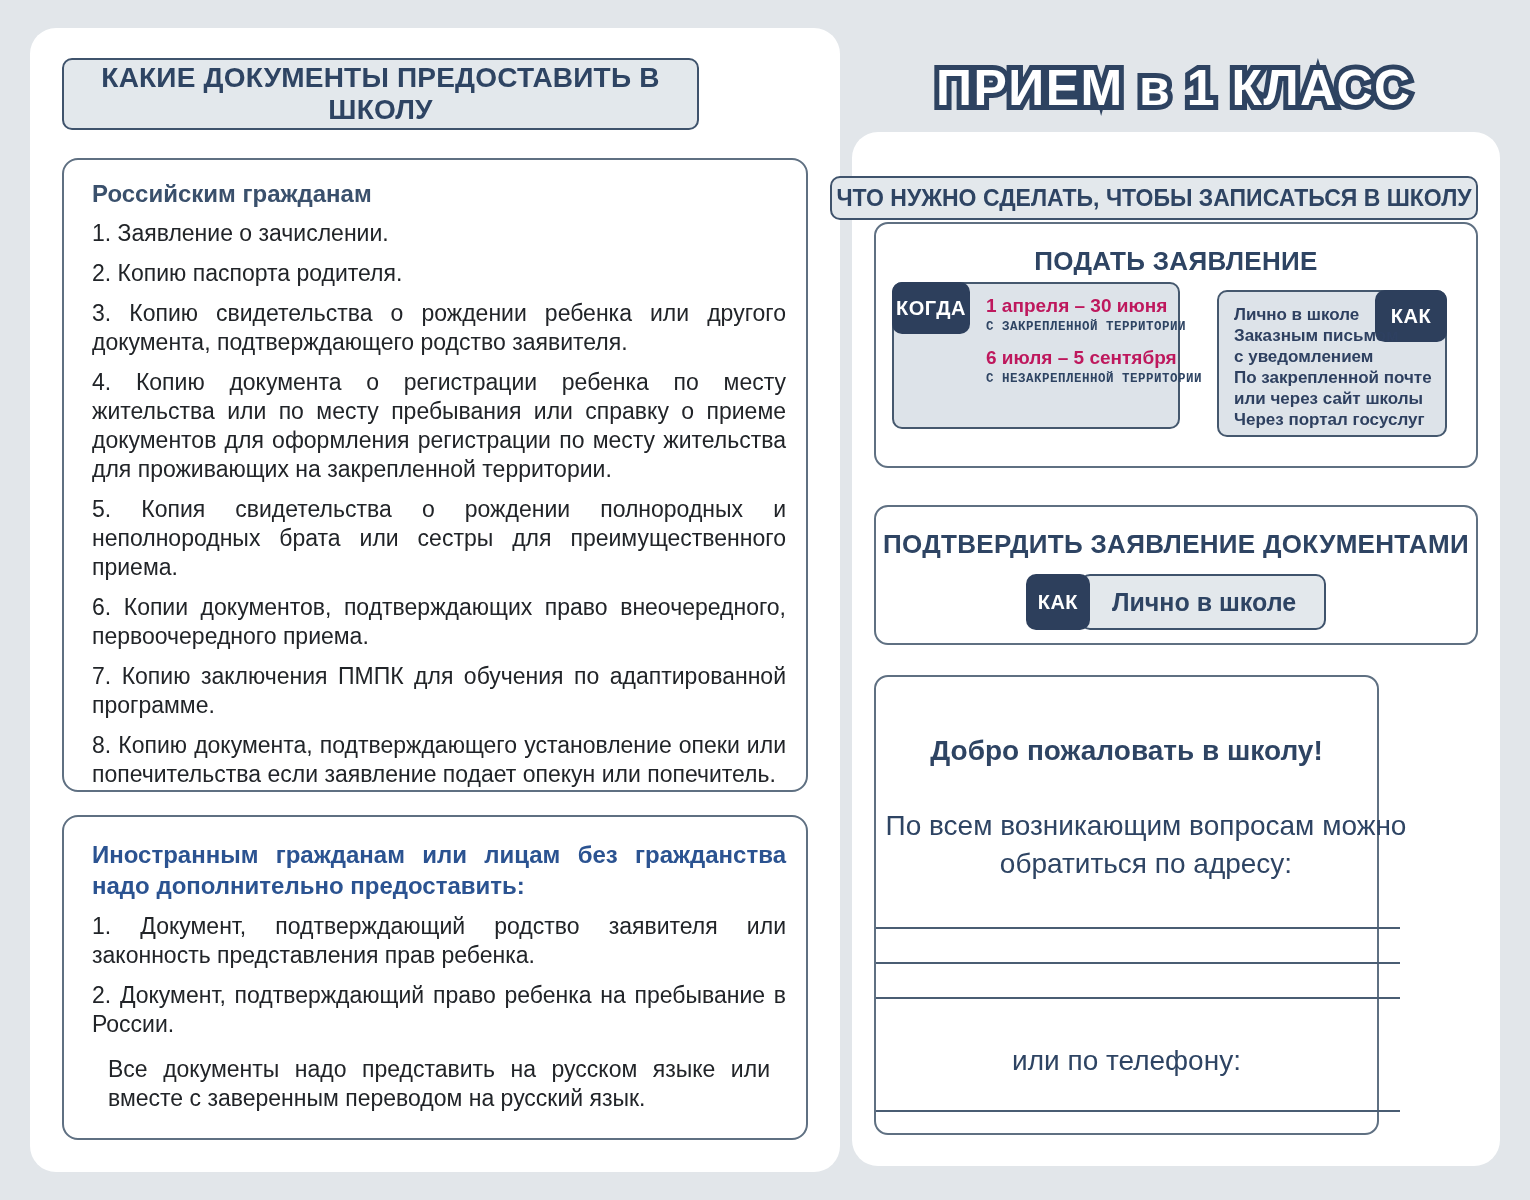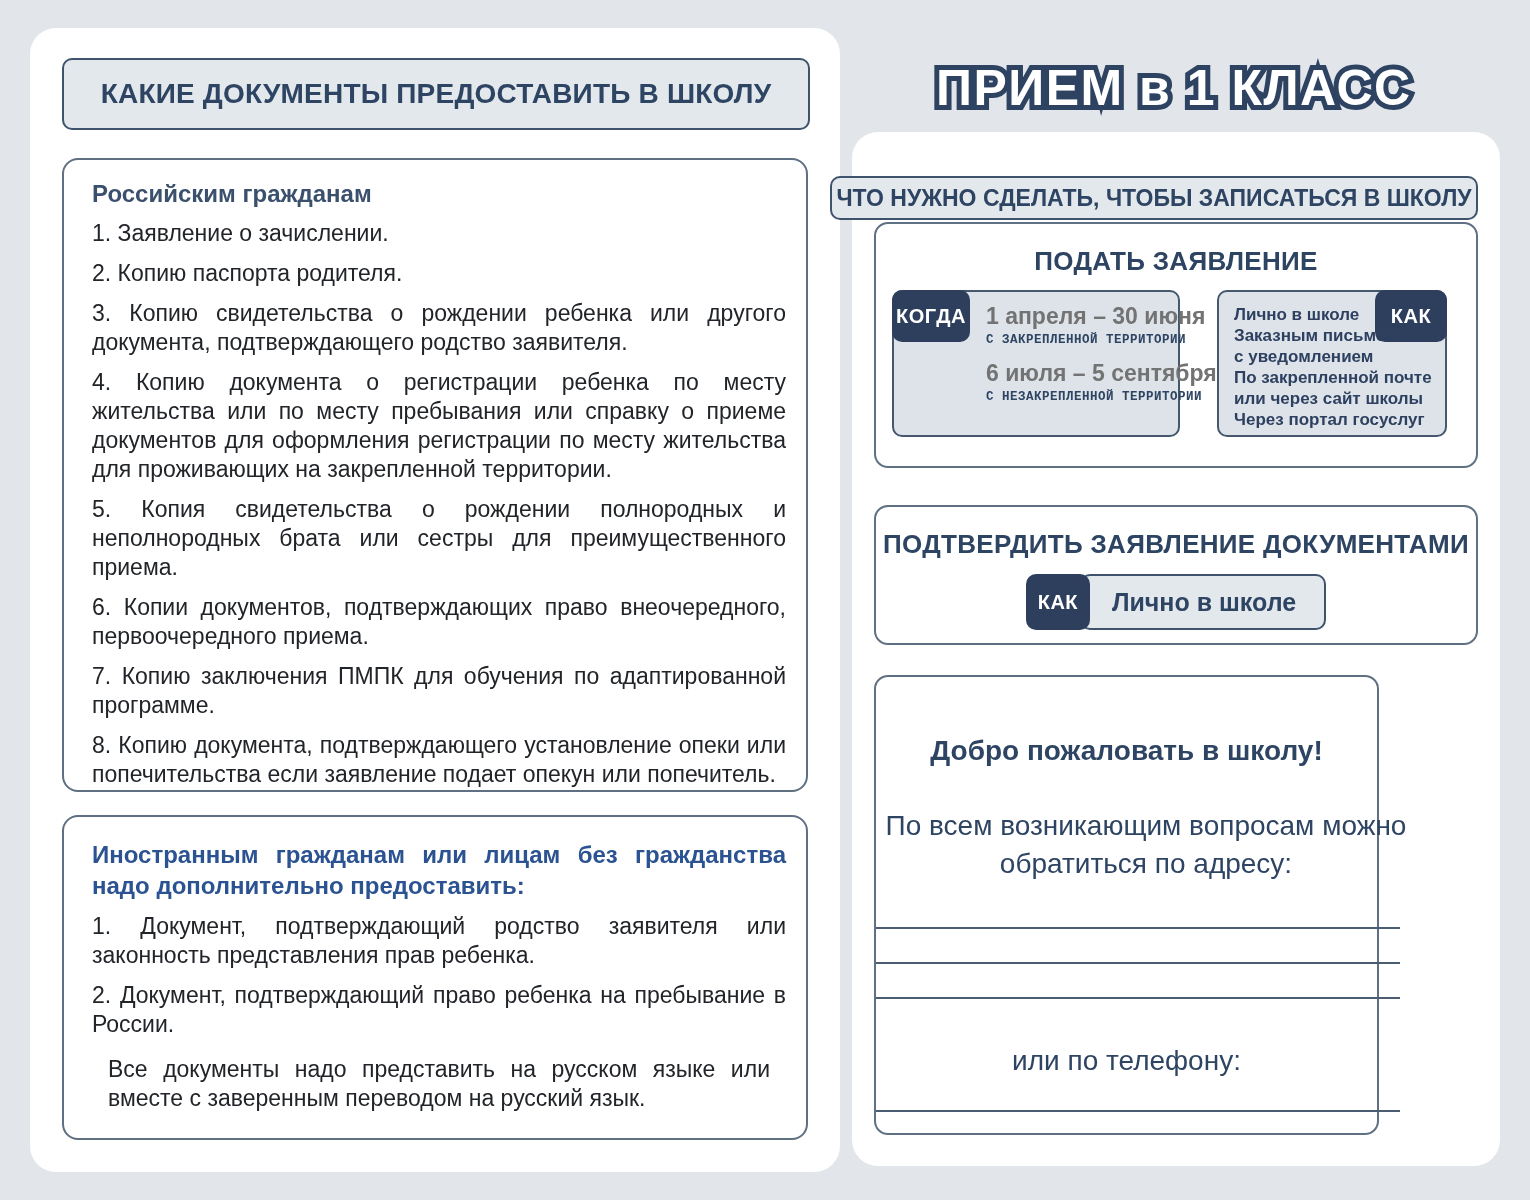--- a/index.html
+++ b/index.html
@@ -11,21 +11,21 @@
   .panel{position:absolute;background:#ffffff;border-radius:26px;}
   .panel-left{left:30px;top:28px;width:810px;height:1144px;}
   .panel-right{left:852px;top:132px;width:648px;height:1034px;}
 
   
   .title-pill{
     position:absolute;background:#e3e8ec;border:2px solid #3f536c;border-radius:10px;
     display:flex;align-items:center;justify-content:center;
     color:#2e4463;font-weight:bold;box-sizing:border-box;text-align:center;
   }
-  .left-title{left:62px;top:58px;width:748px;height:72px;font-size:28px;letter-spacing:.2px;}
+  .left-title{left:62px;top:58px;width:637px;height:72px;font-size:28px;letter-spacing:.2px;}
   .right-title{left:830px;top:160px;width:648px;height:44px;font-size:23px;margin-top:16px;}
 
   
   .main-title{position:absolute;left:920px;top:48px;width:480px;height:80px;
     font-size:50px;font-weight:bold;letter-spacing:1.5px;white-space:nowrap;
     display:flex;align-items:center;justify-content:center;}
   .main-title .layer{position:absolute;left:0;right:0;text-align:right;padding-left:16px;}
   .main-title .stroke{-webkit-text-stroke:10px #2e4361;color:#2e4361;}
   .main-title .fill{color:#ffffff;}
 
@@ -46,28 +46,28 @@
   .step-box{
     position:absolute;background:#fff;border:2px solid #5f7082;border-radius:14px;
     box-sizing:border-box;text-align:center;
   }
   .submit-box{left:874px;top:222px;width:604px;height:246px;}
   .confirm-box{left:874px;top:505px;width:604px;height:140px;}
   .welcome-box{left:874px;top:675px;width:505px;height:460px;}
   .step-title{font-size:26px;font-weight:bold;color:#2e4463;margin-top:22px;letter-spacing:.3px;}
 
   .sub-box{position:absolute;background:#dde3e9;border:2px solid #45586e;border-radius:10px;box-sizing:border-box;}
-  .when-box{left:16px;top:66px;width:288px;height:147px;}
+  .when-box{left:16px;top:58px;width:288px;height:147px;}
   .how-box{left:341px;top:66px;width:230px;height:147px;}
   .badge{position:absolute;background:#2d3f5c;color:#fff;font-weight:bold;border-radius:10px;
     display:flex;align-items:center;justify-content:center;font-size:20px;letter-spacing:.5px;}
   .badge-when{left:-2px;top:-2px;width:78px;height:52px;}
   .badge-how{right:-2px;top:-2px;width:72px;height:52px;}
   .when-content{position:absolute;left:92px;top:11px;right:6px;text-align:left;}
-  .date-main{font-size:23px;font-weight:bold;color:#737373;white-space:nowrap;}
+  .date-main{font-size:19px;font-weight:bold;color:#be185d;white-space:nowrap;}
   .date-note{font-size:12.5px;font-weight:bold;color:#2e4463;letter-spacing:.5px;margin-top:3px;white-space:nowrap;font-family:Liberation Mono, monospace;}
   .period + .period{margin-top:13px;}
   .how-content{position:absolute;left:15px;top:12px;right:4px;text-align:left;}
   .how-line{font-size:17px;font-weight:bold;color:#2e4060;line-height:21px;white-space:nowrap;}
 
   .chip-row{display:flex;justify-content:center;align-items:center;margin-top:14px;}
   .chip-kak{position:relative;z-index:2;background:#2d3f5c;color:#fff;font-weight:bold;font-size:20px;
     border-radius:10px;width:64px;height:56px;display:flex;align-items:center;justify-content:center;letter-spacing:.5px;}
   .chip-place{height:56px;margin-left:-10px;background:#e3e8ec;border:2px solid #3f536c;border-radius:10px;
     display:flex;align-items:center;padding:0 28px 0 30px;font-size:25px;font-weight:bold;color:#2e4463;box-sizing:border-box;}

